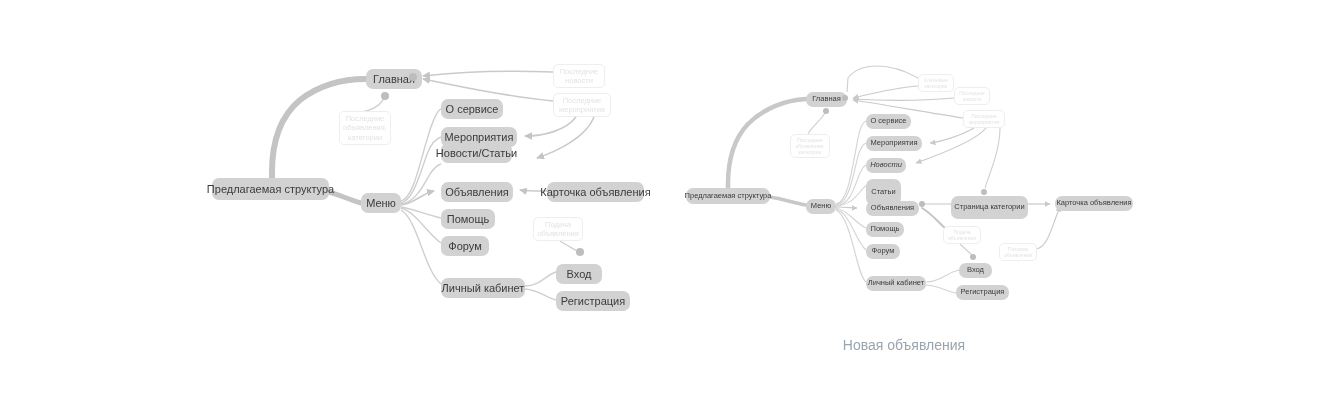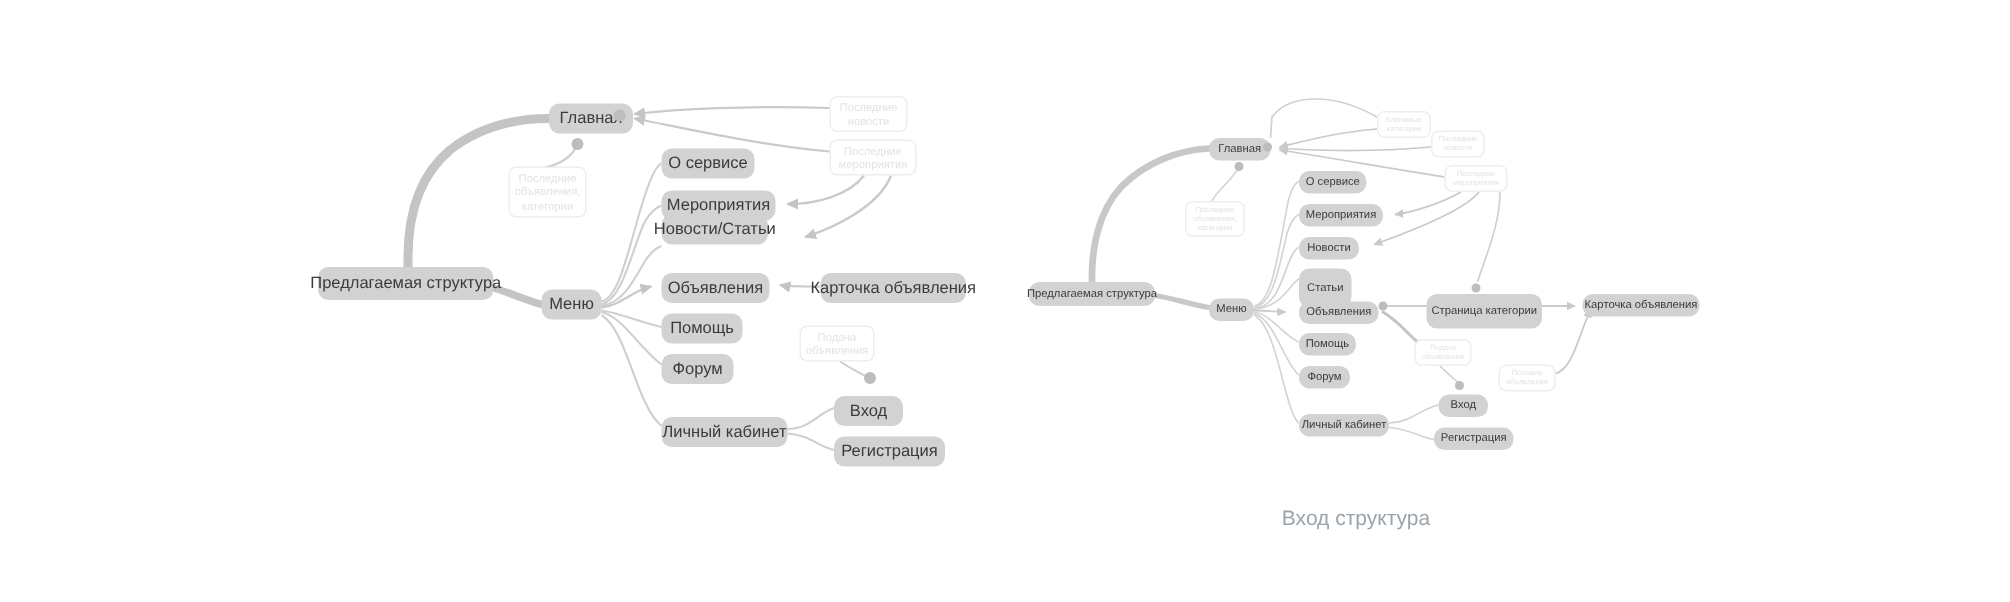--- a/index.html
+++ b/index.html
@@ -161,21 +161,21 @@
     <div class="dot" style="left:381px;top:92px;width:8px;height:8px;"></div>
     <div class="dot" style="left:576px;top:248px;width:8px;height:8px;"></div>
   </div>
 
   <div id="right">
     <div class="node" style="left:686px;top:188px;width:84px;height:16px;">Предлагаемая структура</div>
     <div class="node" style="left:806px;top:92px;width:41px;height:15px;">Главная</div>
     <div class="node" style="left:806px;top:199px;width:30px;height:15px;">Меню</div>
     <div class="node" style="left:866px;top:114px;width:45px;height:15px;">О сервисе</div>
     <div class="node" style="left:866px;top:136px;width:56px;height:15px;">Мероприятия</div>
-    <div class="node" style="left:866px;top:158px;width:40px;height:15px;">Новости</div>
+    <div class="node" style="left:866px;top:158px;width:40px;height:15px;font-style:italic;">Новости</div>
     <div class="node" style="left:866px;top:179px;width:35px;height:26px;">Статьи</div>
     <div class="node" style="left:866px;top:201px;width:53px;height:15px;">Объявления</div>
     <div class="node" style="left:866px;top:222px;width:38px;height:15px;">Помощь</div>
     <div class="node" style="left:866px;top:244px;width:34px;height:15px;">Форум</div>
     <div class="node" style="left:866px;top:276px;width:60px;height:15px;">Личный кабинет</div>
     <div class="node" style="left:959px;top:263px;width:33px;height:15px;">Вход</div>
     <div class="node" style="left:956px;top:285px;width:53px;height:15px;">Регистрация</div>
     <div class="node" style="left:951px;top:196px;width:77px;height:23px;">Страница категории</div>
     <div class="node" style="left:1055px;top:196px;width:78px;height:15px;">Карточка объявления</div>
 
@@ -186,15 +186,15 @@
     <div class="node ghost" style="left:943px;top:226px;width:38px;height:18px;">Подача объявления</div>
     <div class="node ghost" style="left:999px;top:243px;width:38px;height:18px;">Похожие объявления</div>
 
     <div class="dot" style="left:842px;top:95px;width:6px;height:6px;"></div>
     <div class="dot" style="left:823px;top:108px;width:6px;height:6px;"></div>
     <div class="dot" style="left:919px;top:201px;width:6px;height:6px;"></div>
     <div class="dot" style="left:981px;top:189px;width:6px;height:6px;"></div>
     <div class="dot" style="left:970px;top:254px;width:6px;height:6px;"></div>
   </div>
 
-  <div class="caption" style="left:804px;top:337px;width:200px;">Вход структура</div>
+  <div class="caption" style="left:804px;top:337px;width:200px;">Новая объявления</div>
 
 </div>
 
 </body></html>

